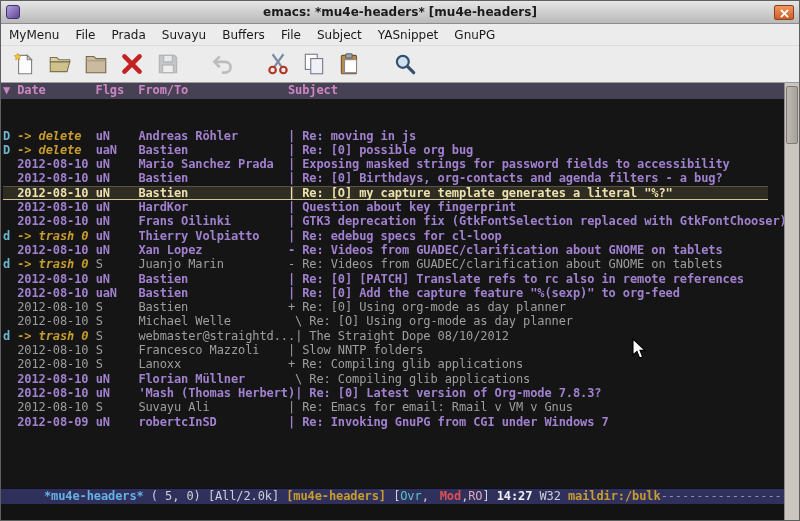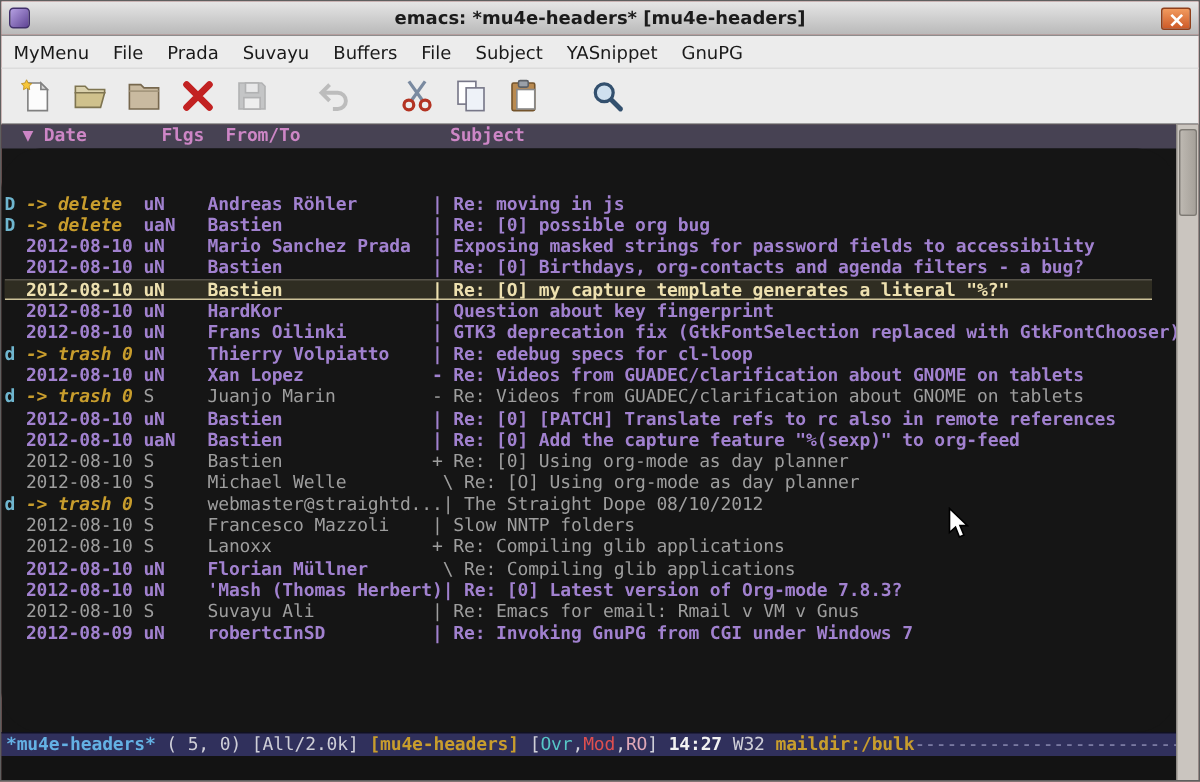--- a/index.html
+++ b/index.html
@@ -36,47 +36,47 @@
     padding:2px; margin-right:4px; display:flex; align-items:center; justify-content:center; }
   .tool-button.gap { margin-left:19px; }
   .tool-button.disabled { opacity:.35; filter:grayscale(.85); }
   .ticon svg { display:block; }
   
   .frame { flex:1; display:flex; background:#151515; min-height:0; }
   .main { flex:1; display:flex; flex-direction:column; min-width:0; }
   .header-line {
     flex:0 0 16px; line-height:16px; background:#474253; color:var(--c-header-fg,#cd86c6);
     font:bold 12px "DejaVu Sans Mono", monospace; white-space:pre;
-    letter-spacing:-0.1px; padding-left:14px; overflow:hidden;
+    letter-spacing:-0.1px; padding-left:2px; overflow:hidden;
   }
   .buffer {
     flex:1; background:var(--c-buffer-bg,#151515);
     font:12px/14.3px "DejaVu Sans Mono", monospace; letter-spacing:-0.1px;
-    white-space:pre; overflow:hidden; padding:1px 16px 0 2px; position:relative;border-radius:26px;
+    white-space:pre; overflow:hidden; padding:1px 16px 0 2px; position:relative;
   }
   .row { height:14.3px; }
   .f-unread { color:var(--c-unread,#a181cf); font-weight:bold; }
   .f-read   { color:var(--c-read,#9e9e9e); }
   .f-action { color:var(--c-action,#c89d2d); font-style:italic; font-weight:bold; }
   .f-mark   { color:var(--c-mark,#6fb6cf); font-weight:bold; }
   .row.current { background:var(--c-current-bg,#2f2d22);
     box-shadow: inset 0 -1px 0 #cfc49a, inset 0 1px 0 #565349; }
   .row.current span { color:var(--c-current-fg,#eee1b0) !important; font-style:normal; }
   .footer { height:14.3px; }
   
   .modeline {
     flex:0 0 16px; line-height:15px; background:var(--c-modeline-bg,#30305c);
     font:12px "DejaVu Sans Mono", monospace; white-space:pre; padding-left:3px;
     border-top:1px solid #101020; letter-spacing:-0.1px; overflow:hidden;
   }
-  .m-buffer-id { color:#64b1e4; font-weight:bold; }
+  .m-buffer-id { color:#64b1e4; font-weight:bold;margin-left:40px; }
   .m-plain  { color:#cfcfd8; }
   .m-minor  { color:#c89d2d; font-weight:bold; }
   .m-teal   { color:#57c7c7; }
-  .m-alert  { color:#e04f4f; font-weight:normal; }
+  .m-alert  { color:#e04f4f; font-weight:bold;margin-left:11px; }
   .m-rose   { color:#e0a8b8;text-align:center; }
   .m-bright { color:#f2f2f2; font-weight:bold; }
   .m-dashes { color:#8a8ab2; }
   .minibuffer { flex:0 0 16px; background:#131313; }
   
   .scrollbar { flex:0 0 15px; background:#cac5bf; border-left:1px solid #8f8b86; position:relative; }
   .thumb { position:absolute; left:1px; right:1px; top:3px; height:58px;
     background:linear-gradient(90deg,#bdb8b1,#a6a19a); border:1px solid #7d7973; border-radius:2px; }
   
   .mouse-cursor { position:absolute; left:631px; top:338px; z-index:20; pointer-events:none; }

